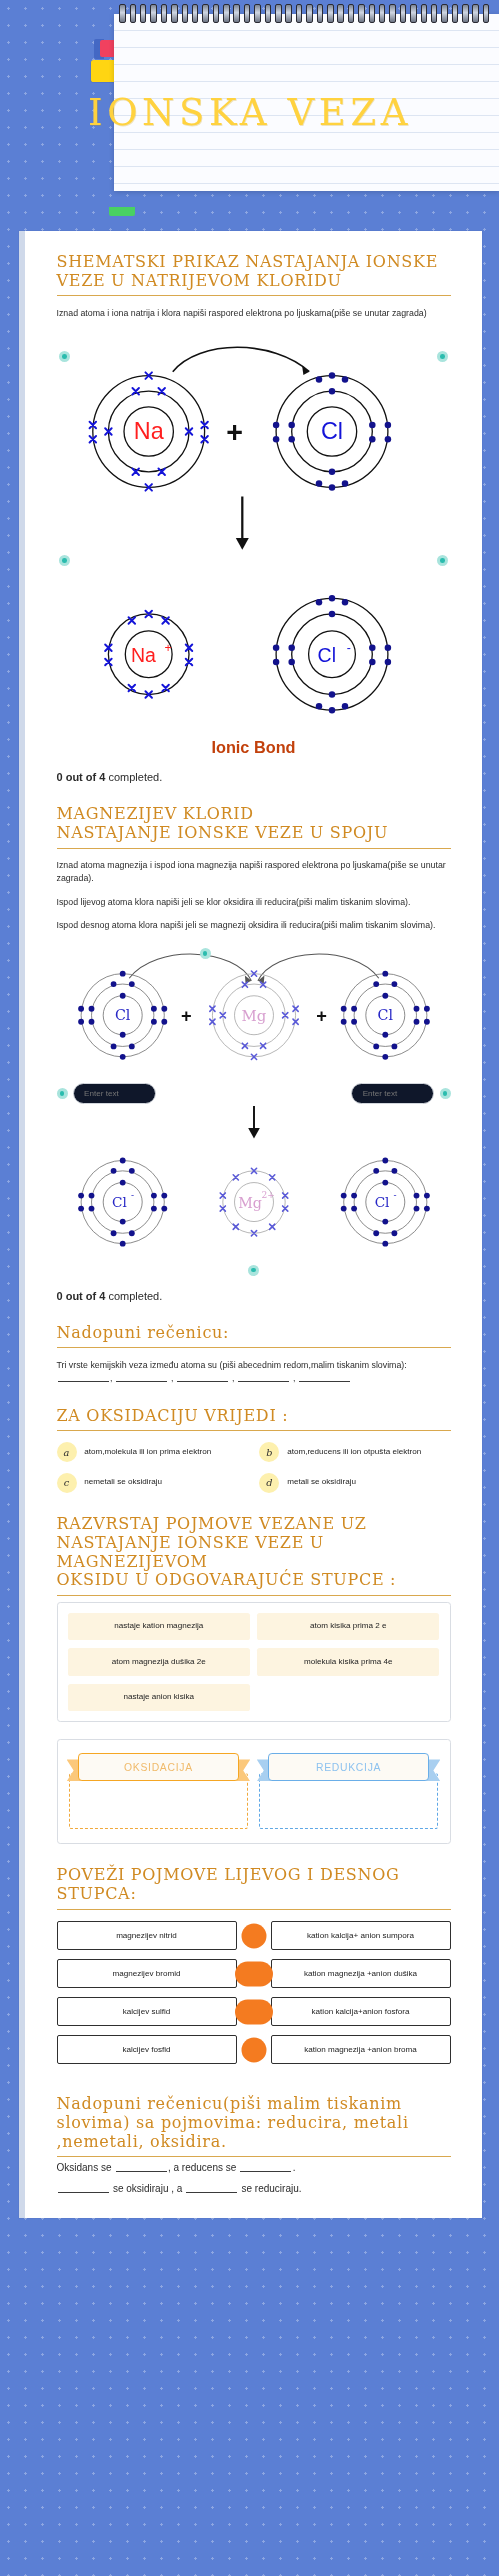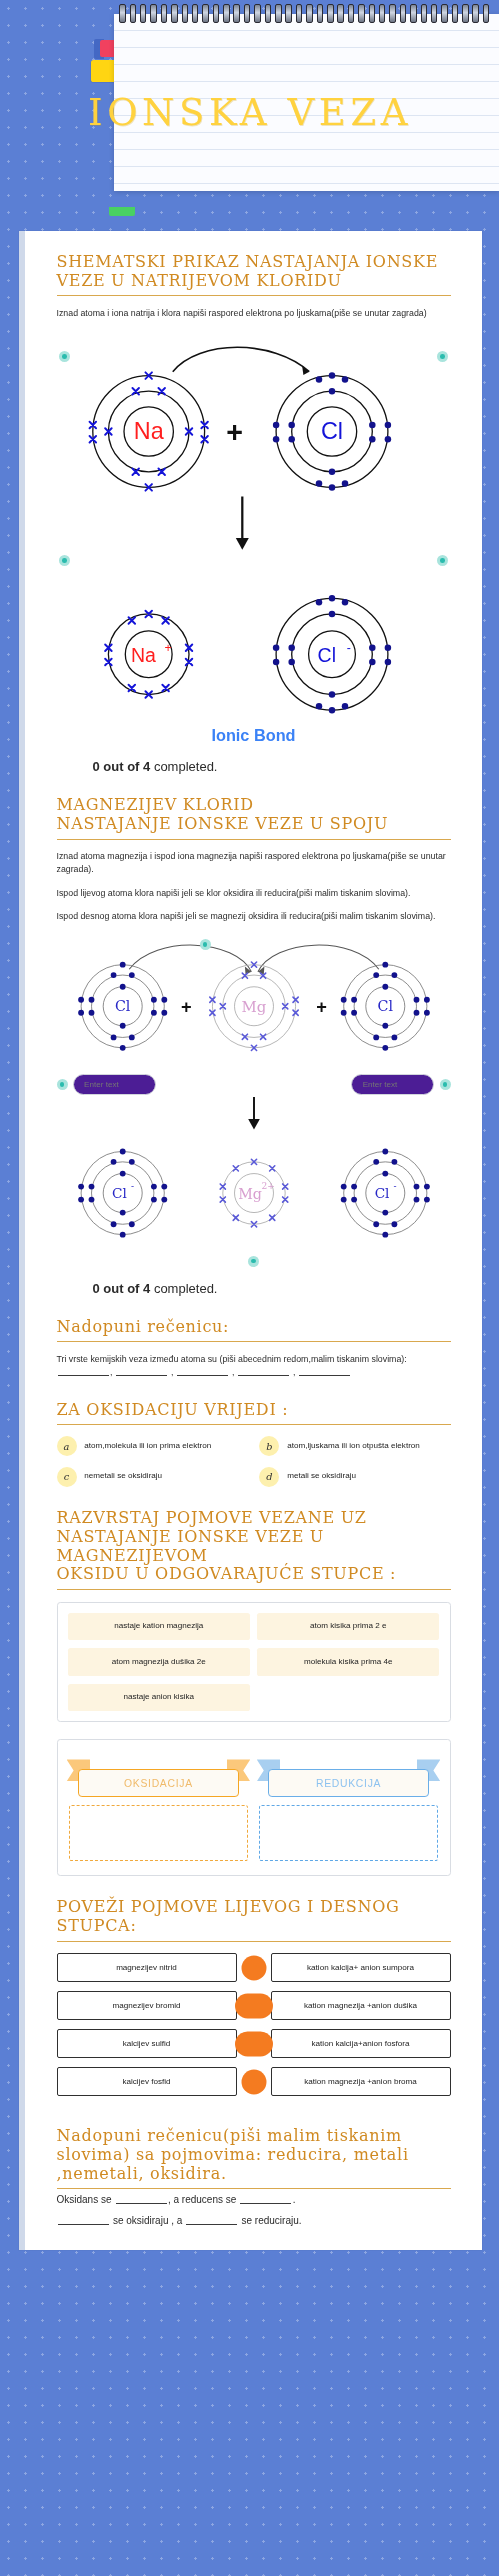--- a/index.html
+++ b/index.html
@@ -129,24 +129,23 @@
     background: #d9a84e;
     margin-top: 4.6px;
   }
   .para {
     font-size: 8.8px;
     line-height: 1.45;
     color: #2b2b2b;
     margin-top: 11px;
   }
   .completed {
-    font-size: 13px;
+    font-size: 11px;
     color: #2b2b2b;
     margin-top: 14.3px;
-    margin-left: 36px;
   }
   .completed b { font-weight: bold; }
 
   
   .diagram {
     position: relative;
     margin-top: 14.3px;
   }
   .dot-marker {
     width: 11px; height: 11px;
@@ -157,39 +156,39 @@
   }
   .dot-marker::after {
     content: "";
     width: 4.6px; height: 4.6px; border-radius: 50%;
     background: #2bbcae;
   }
   .dm-abs { position: absolute; }
 
   .ionic-bond-label {
     text-align: center;
-    color: #3b82f6;
+    color: #c2410c;
     font-size: 16.3px;
     font-weight: bold;
-    margin-top: 0;
+    margin-top: 12px;
   }
 
   
   .entry-row {
     display: flex;
     align-items: center;
     gap: 5.2px;
     margin-top: 6.5px;
   }
   .entry-row.spread { justify-content: space-between; }
   .entry-pair { display: flex; align-items: center; gap: 5.2px; }
   .txt-input {
     border: 0.7px solid #d2d6dc;
     border-radius: 11px;
-    background: #4c1d95;
+    background: #0f172a;
     padding: 5.2px 10.4px;
     font-size: 8.1px;
     font-family: "Liberation Sans", sans-serif;
     color: #9aa0a8;
     width: 83px;
     outline: none;
   }
 
   
   .blank {
@@ -228,21 +227,21 @@
     font-size: 8.1px;
     line-height: 1.35;
     color: #232323;
   }
 
   
   .card-box {
     border: 0.7px solid #d9dde3;
     border-radius: 3.3px;
     padding: 10.4px;
-    margin-top: 12px;
+    margin-top: 6px;
     background: #fff;
   }
   .card-grid {
     display: grid;
     grid-template-columns: 1fr 1fr;
     gap: 7.8px;
   }
   .drag-card {
     background: #fdf4e0;
     border-radius: 2.6px;
@@ -266,21 +265,21 @@
   .zone { position: relative; }
   .ribbon {
     position: relative;
     text-align: center;
     font-size: 10.4px;
     letter-spacing: 0.7px;
     padding: 7.2px 2.6px;
     border-radius: 3.9px;
     background: #fdfaf4;
     z-index: 3;
-    margin: 16px 9px;
+    margin: 0 9px;
   }
   .ribbon.orange { border: 1.3px solid #f5a623; color: #f0ba6a; }
   .ribbon.blue   { border: 1.3px solid #6aaee8; color: #8dc2ef; }
   .ribbon-wing {
     position: absolute;
     top: 5.9px;
     width: 23.4px; height: 22px;
     z-index: 1;
   }
   .ribbon-wing.l { left: -2.6px; }
@@ -706,21 +705,21 @@
     <div>ZA OKSIDACIJU VRIJEDI :</div>
     <span class="rule"></span>
   </div>
   <div class="opt-grid">
     <div class="opt">
       <div class="opt-badge">a</div>
       <div class="opt-text">atom,molekula ili ion prima elektron</div>
     </div>
     <div class="opt">
       <div class="opt-badge">b</div>
-      <div class="opt-text">atom,ljuskama ili ion otpušta elektron</div>
+      <div class="opt-text">atom,reducens ili ion otpušta elektron</div>
     </div>
     <div class="opt">
       <div class="opt-badge">c</div>
       <div class="opt-text">nemetali se oksidiraju</div>
     </div>
     <div class="opt">
       <div class="opt-badge">d</div>
       <div class="opt-text">metali se oksidiraju</div>
     </div>
   </div>

